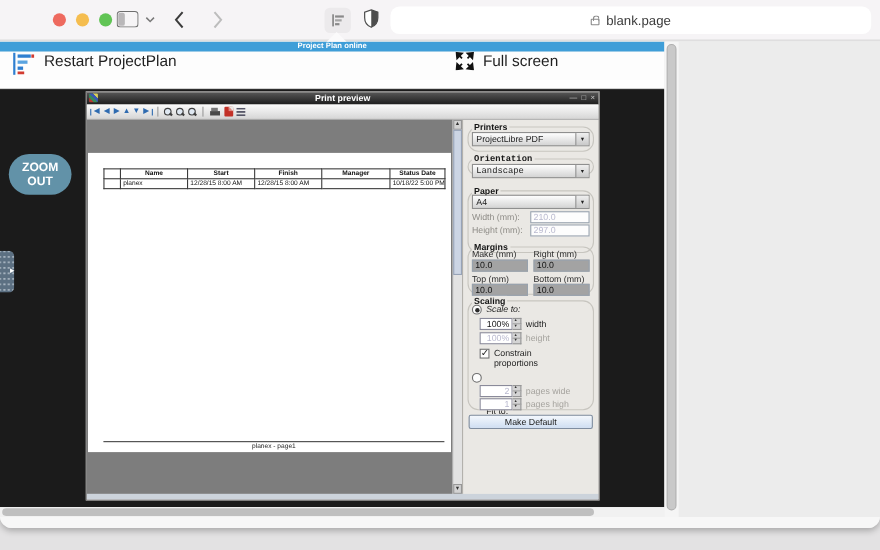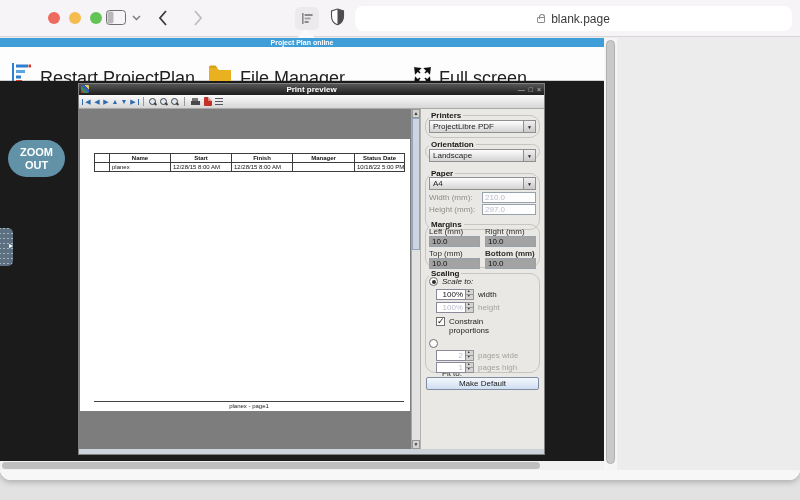--- a/index.html
+++ b/index.html
@@ -27,22 +27,22 @@
   .popover-arrow { position:absolute; left:297px; top:29px; width:0; height:0; z-index:9;
                    border-left:9px solid transparent; border-right:9px solid transparent;
                    border-bottom:9px solid #fbfafb; }
 
   
   .viewport { position:absolute; left:0; top:38px; right:0; bottom:0; background:#ececec; }
   .app-titlebar { position:absolute; left:0; top:0; width:604px; height:9px; background:#3f9ed8;
                   color:#fff; font-size:7px; line-height:9px; font-weight:bold; text-align:center; }
   .app-toolbar { position:absolute; left:0; top:9px; width:604px; height:34px; background:#fdfdfd;
                  border-bottom:1px solid #d0d0d0; }
-  .tb-item { position:absolute; top:0; height:42px; display:flex; align-items:flex-end; gap:8px;
-             font-size:18px; color:#1f1f1f; cursor:default; }
+  .tb-item { position:absolute; top:0; height:42px; display:flex; align-items:flex-start; gap:8px;
+             font-size:14px; color:#1f1f1f; cursor:default; }
   .app-canvas { position:absolute; left:0; top:43px; width:604px; height:380px; background:#1b1b1b; }
 
   .pill { position:absolute; width:57px; height:37px; background:#6292a8; border-radius:19px;
           color:#fff; font-weight:bold; font-size:11px; line-height:13px; text-align:center;
           display:flex; align-items:center; justify-content:center; padding:0 8px; }
   .handle { position:absolute; left:0; top:147px; width:13px; height:38px; background:#5c7082;
             border-radius:0 5px 5px 0;
             background-image:radial-gradient(circle, rgba(230,238,245,.55) .8px, transparent 1.1px);
             background-size:4px 5px; background-position:2px 3px; }
   .handle:after { content:"\25B8"; position:absolute; right:0px; top:13px; color:#fff; font-size:8px; }
@@ -213,29 +213,20 @@
               <rect x="2" y="1" width="2" height="20" fill="#2f7fd0"></rect>
               <rect x="6" y="2.5" width="12" height="3" fill="#2f7fd0"></rect>
               <rect x="18.5" y="2.5" width="2.5" height="3" fill="#d23b30"></rect>
               <rect x="6" y="8" width="9" height="3" fill="#5aa4e0"></rect>
               <rect x="6" y="13.5" width="5" height="3" fill="#2f7fd0"></rect>
               <rect x="6" y="18" width="6" height="2.5" fill="#d23b30"></rect>
             </svg>
         </span>
         <span>Restart ProjectPlan</span>
       </div>
-      <div class="tb-item" style="left:208px;">
-        <span>
-          <svg width="24" height="19" viewBox="0 0 24 19">
-              <path d="M1 3 h8 l2 2 h12 v12 a2 2 0 0 1 -2 2 h-18 a2 2 0 0 1 -2 -2 Z" fill="#e9b01f"></path>
-              <path d="M1 3 v-1 a1.5 1.5 0 0 1 1.5 -1.5 h5 l2 2.5 Z" fill="#d8a118"></path>
-            </svg>
-        </span>
-        <span>File Manager</span>
-      </div>
       <div class="tb-item" style="left:414px;">
         <span>
           <svg width="17" height="17" viewBox="0 0 17 17" stroke="#111" stroke-width="1.6" fill="#111">
             <line x1="6" y1="6" x2="3" y2="3"></line>
               <polygon points="1,1 6,1.6 1.6,6"></polygon>
             <line x1="11" y1="6" x2="14" y2="3"></line>
               <polygon points="16,1 11,1.6 15.4,6"></polygon>
             <line x1="6" y1="11" x2="3" y2="14"></line>
               <polygon points="1,16 6,15.4 1.6,11"></polygon>
             <line x1="11" y1="11" x2="14" y2="14"></line>
@@ -327,21 +318,21 @@
           <div class="panel">
 
             <div class="grp" style="top:6px; height:23px;">
               <span class="grp-label">Printers</span>
               <div class="combo">
                 <span class="combo-text">ProjectLibre PDF</span>
                 <span class="combo-btn"></span>
               </div>
             </div>
 
-            <div class="grp" style="top:35px; height:15px;">
+            <div class="grp" style="top:35px; height:15px;font-family:Liberation Mono, monospace;">
               <span class="grp-label">Orientation</span>
               <div class="combo">
                 <span class="combo-text">Landscape</span>
                 <span class="combo-btn"></span>
               </div>
             </div>
 
             <div class="grp" style="top:64px; height:57px;">
               <span class="grp-label">Paper</span>
               <div class="combo" style="top:3px;">
@@ -353,26 +344,26 @@
                 <span class="field">210.0</span>
               </div>
               <div class="prow" style="top:30px;">
                 <span class="lab">Height (mm):</span>
                 <span class="field">297.0</span>
               </div>
             </div>
 
             <div class="grp" style="top:115px; height:44px;">
               <span class="grp-label">Margins</span>
-              <span class="mlab" style="left:3px; top:3px;">Left (mm)</span>
+              <span class="mlab" style="left:3px; top:3px;">Make (mm)</span>
               <span class="mlab" style="left:59px; top:3px;">Right (mm)</span>
               <input class="minput" style="left: 3px; top: 11px;" value="10.0">
               <input class="minput" style="left: 59px; top: 11px;" value="10.0">
               <span class="mlab" style="left:3px; top:25px;">Top (mm)</span>
-              <span class="mlab" style="left:59px; top:25px;font-weight:bold;">Bottom (mm)</span>
+              <span class="mlab" style="left:59px; top:25px;">Bottom (mm)</span>
               <input class="minput" style="left: 3px; top: 33px; height: 11px;" value="10.0">
               <input class="minput" style="left: 59px; top: 33px; height: 11px;" value="10.0">
             </div>
 
             <div class="grp" style="top:164px; height:100px;">
               <span class="grp-label">Scaling</span>
               <span class="radio sel" style="left:3px; top:3px;"></span>
               <span class="rlab" style="left:16px; top:3px;font-style:italic;">Scale to:</span>
 
               <div class="spin" style="left:10px; top:15px;">

